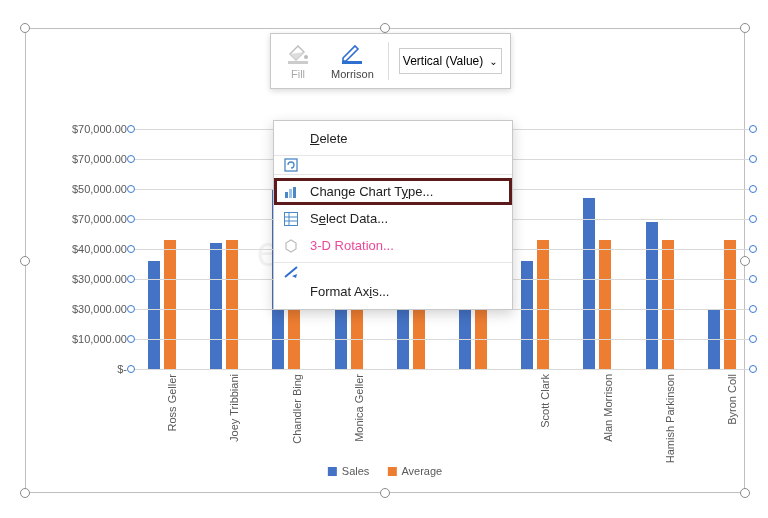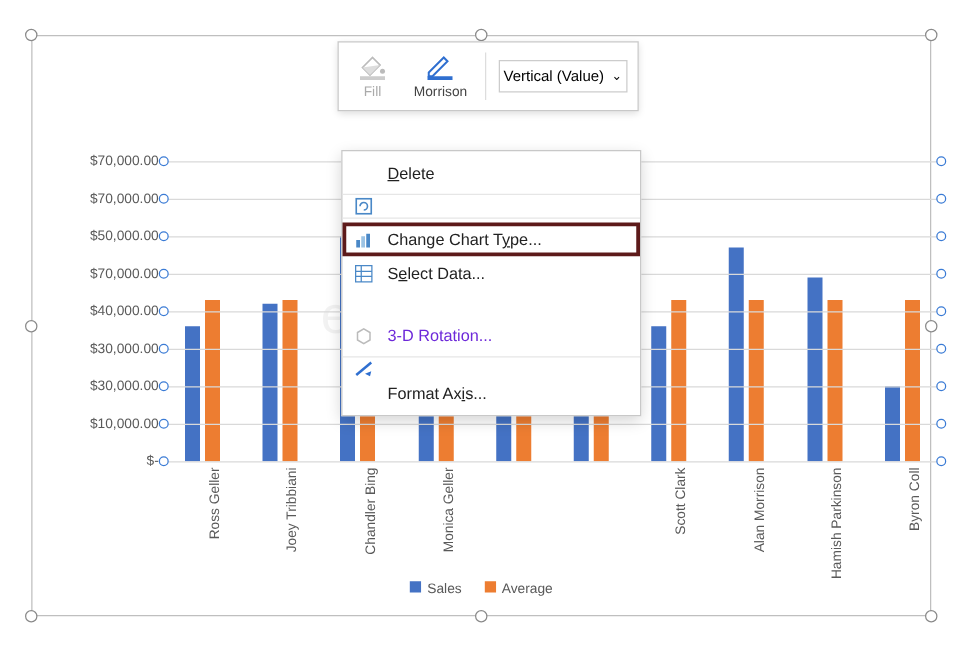--- a/index.html
+++ b/index.html
@@ -100,21 +100,21 @@
 
   .legend {
     position: absolute;
     left: 50%; bottom: 15px;
     transform: translateX(-50%);
     display: flex;
     gap: 18px;
     font-size: 11px;
     color: #595959;
   }
-  .legend div { display: flex; gap: 5px; }
+  .legend div { display: flex; align-items: center; gap: 5px; }
   .swatch { width: 9px; height: 9px; }
 
   
   .mini-toolbar {
     position: absolute;
     left: 270px; top: 33px;
     background: #fff;
     border: 1px solid #c8c8c8;
     box-shadow: 0 2px 6px rgba(0,0,0,0.15);
     display: flex;
@@ -162,21 +162,21 @@
   }
   .ctx-item {
     display: flex;
     align-items: center;
     padding: 6px 14px 6px 36px;
     position: relative;
     font-size: 13px;
     color: #222;
     cursor: default;
   }
-  .ctx-item.disabled { color: #6d28d9; margin-top: 23px; }
+  .ctx-item.disabled { color: #ec4899; }
   .ctx-item .ico {
     position: absolute;
     left: 8px; top: 50%;
     transform: translateY(-50%);
     width: 18px; height: 18px;
     display: flex; align-items: center; justify-content: center;
   }
   .ctx-sep { height: 1px; background: #e6e6e6; margin: 3px 0; }
   .ctx-item.highlighted {
     outline: 3px solid #5d1a1a;

